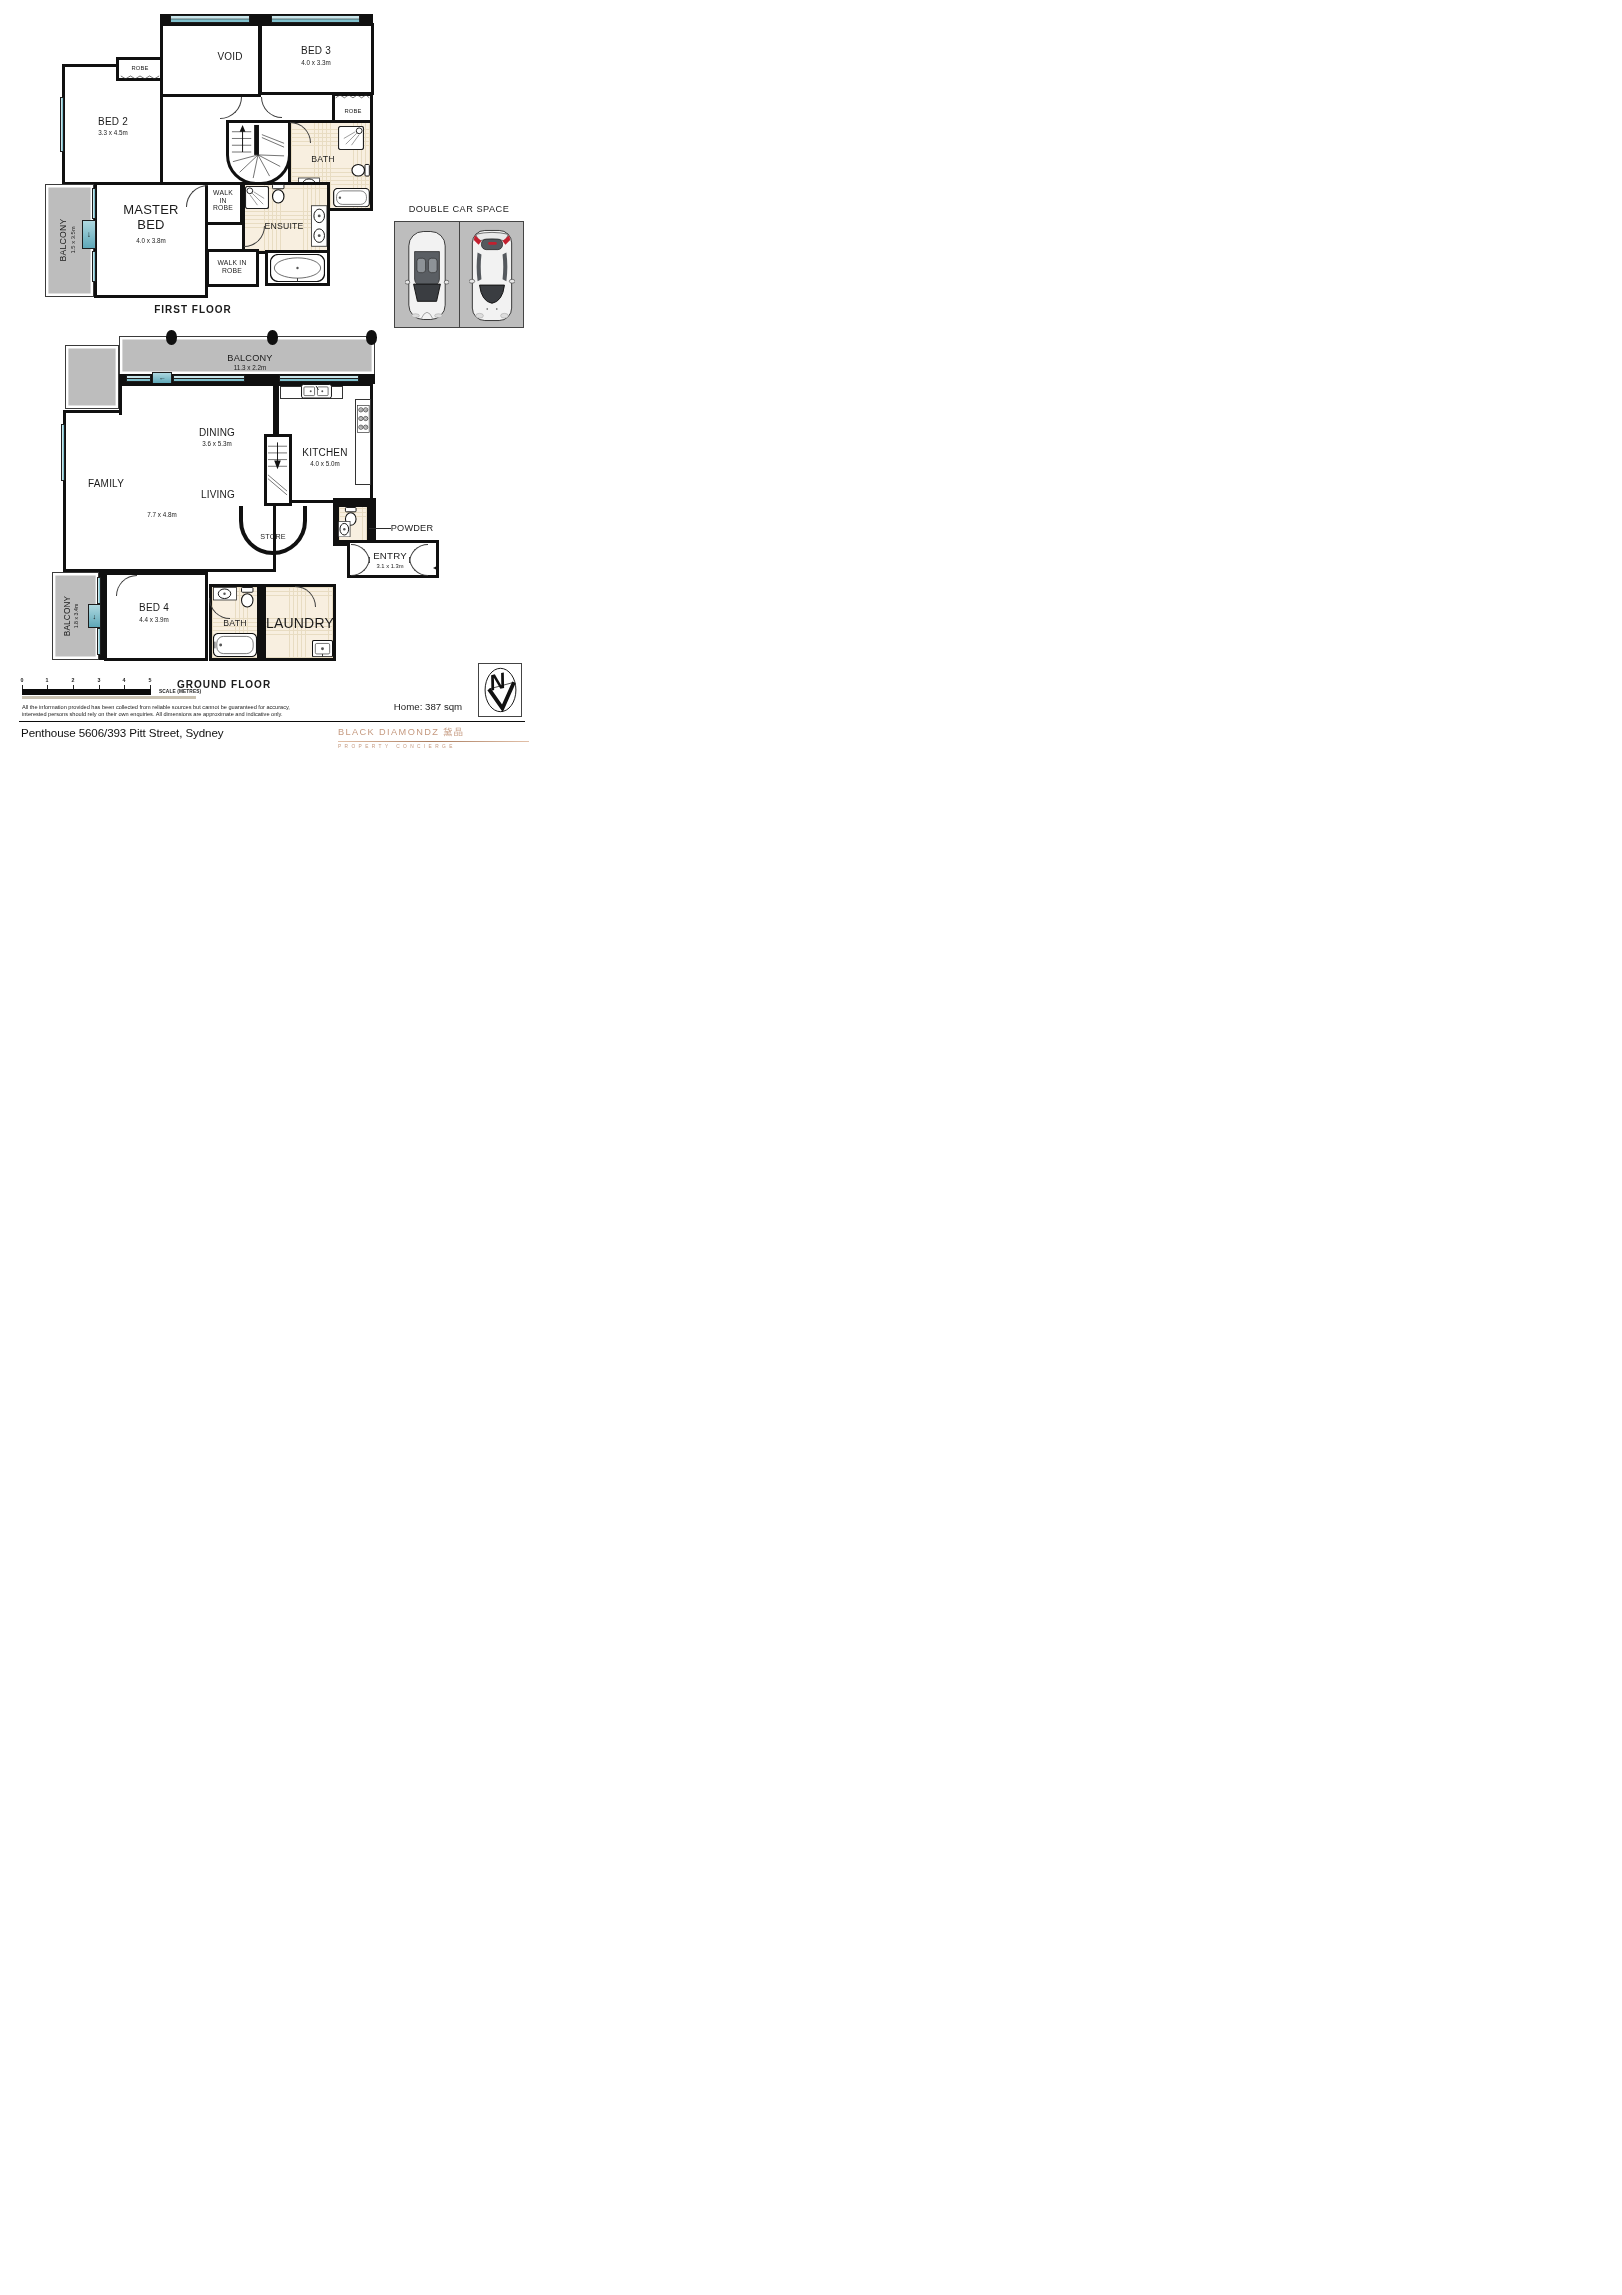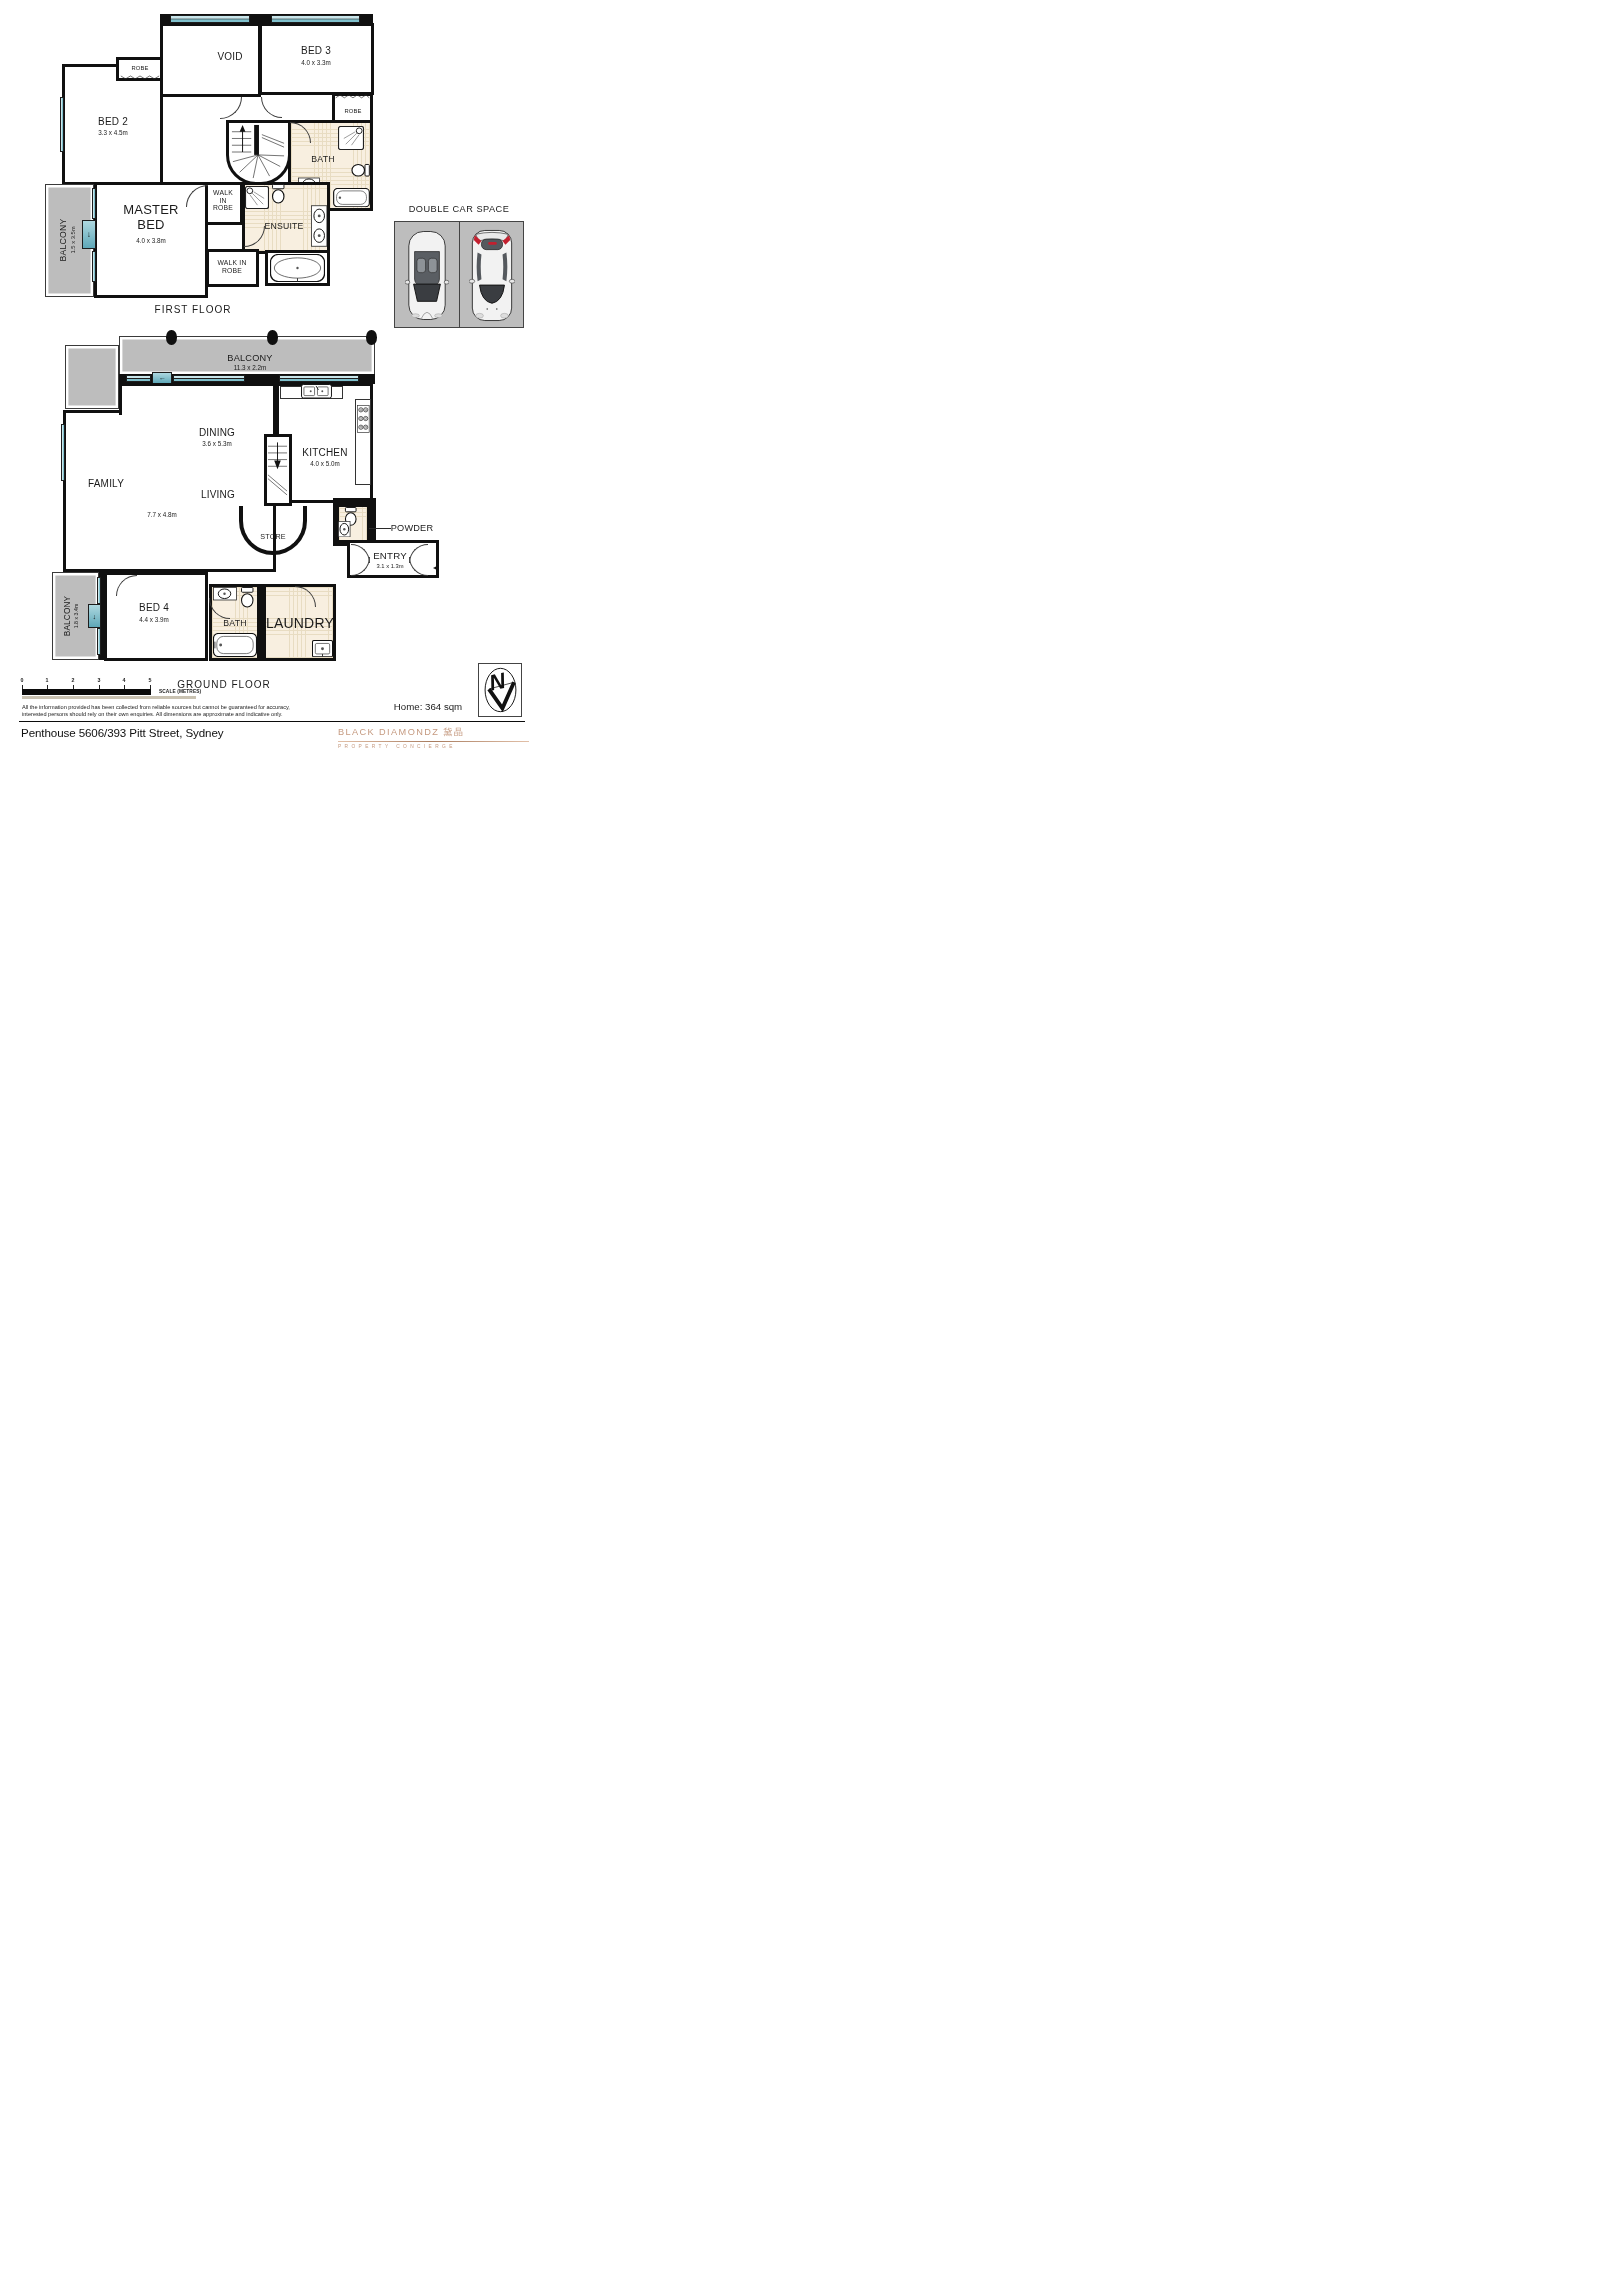--- a/index.html
+++ b/index.html
@@ -26,21 +26,21 @@
   .vert{transform:translate(-50%,-50%) rotate(-90deg);}
   .arc{position:absolute;box-sizing:border-box;background:transparent;border:0.8px solid #3c3c3c;}
   .arc.tl{border-right:none;border-bottom:none;border-radius:100% 0 0 0;}
   .arc.tr{border-left:none;border-bottom:none;border-radius:0 100% 0 0;}
   .arc.bl{border-right:none;border-top:none;border-radius:0 0 0 100%;}
   .arc.br{border-left:none;border-top:none;border-radius:0 0 100% 0;}
   .col{position:absolute;background:#101010;border-radius:50%;}
   .fix{position:absolute;}
   .fix svg{display:block;}
   .leader{position:absolute;background:#2a2a2a;height:1px;}
-  .caption{position:absolute;text-align:center;letter-spacing:1px;font-weight:400;}
+  .caption{position:absolute;text-align:center;letter-spacing:1px;font-weight:700;}
   .brandline{height:1px;background:linear-gradient(90deg,#e2c0a8,#a87c5f,#e2c0a8);margin:2.4px 0 1.9px 0;}
 </style>
 </head>
 <body>
 
 <div id="canvas">
 
   <div>
 
     <div class="w" style="left:160px;top:13.5px;width:213px;height:10.6px;"></div>
@@ -403,21 +403,21 @@
     <div class="abs" style="left:124px;top:685px;width:0.5px;height:3.9px;background:#222;"></div>
     <div class="abs" style="left:150px;top:685px;width:0.5px;height:3.9px;background:#222;"></div>
     <div class="abs" style="left:22px;top:689px;width:129px;height:5.8px;background:#0b0b0b;"></div>
     <div class="abs" style="left:22px;top:696px;width:174px;height:2.9px;background:#c9c2b2;"></div>
     <div class="abs" style="left:159px;top:689px;font-size:4.8px;font-weight:bold;letter-spacing:0.1px;">SCALE (METRES)</div>
   </div>
 
   <div class="abs" style="left:22px;top:704px;font-size:5.6px;color:#222;">All the information provided has been collected from reliable sources but cannot be guaranteed for accuracy,</div>
   <div class="abs" style="left:22px;top:711px;font-size:5.6px;color:#222;">interested persons should rely on their own enquiries. All dimensions are approximate and indicative only.</div>
 
-  <div class="lbl dim" style="left:428px;top:707px;font-size:9.7px;">Home: 364 sqm</div>
+  <div class="lbl dim" style="left:428px;top:707px;font-size:9.7px;">Home: 387 sqm</div>
   <div class="abs" style="left:478px;top:663px;width:44px;height:54px;border:1px solid #444;box-sizing:border-box;background:#fff;">
     <svg width="43" height="52" viewBox="0 0 88 108">
       <ellipse cx="44" cy="54" rx="32" ry="45" fill="none" stroke="#111" stroke-width="2"></ellipse>
       <text x="22" y="52" font-size="46" font-style="italic" font-weight="bold" fill="#111" transform="rotate(-12 40 44)">N</text>
       <polyline points="20,52 48,92 72,38" fill="none" stroke="#111" stroke-width="8"></polyline>
       <line x1="72" y1="38" x2="20" y2="52" stroke="#111" stroke-width="1.5"></line>
     </svg>
   </div>
 
   <div class="abs" style="left:19.3px;top:721px;width:506px;height:1.4px;background:#0b0b0b;"></div>

